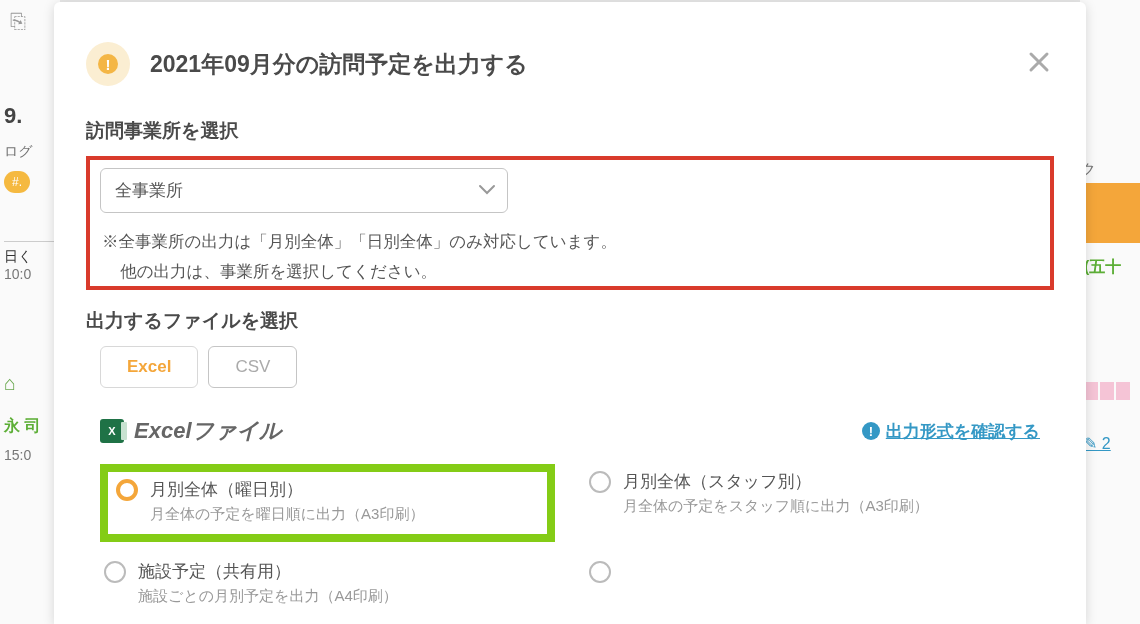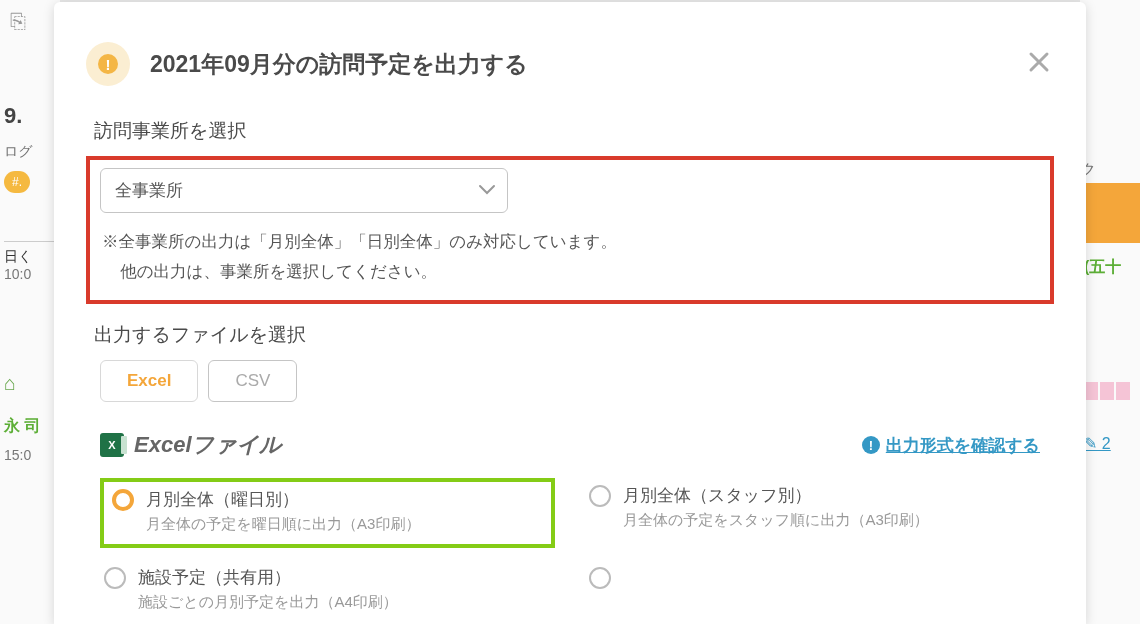--- a/index.html
+++ b/index.html
@@ -87,28 +87,27 @@
     .close-btn {
       margin-left: auto;
       color: #aaa;
       font-size: 28px;
       cursor: pointer;
       padding: 4px;
       line-height: 1;
     }
     .section-label {
       font-size: 19px;
-      font-weight: 400;
+      font-weight: 700;
       color: #4a4a4a;
       margin-bottom: 12px;
-      margin-left: 8px;
     }
     .red-box {
       border: 4px solid #d93a2b;
-      padding: 8px 10px 14px 10px;
+      padding: 8px 10px 0 10px;
       margin-bottom: 18px;
     }
     .select-wrap {
       position: relative;
       width: 408px;
       margin-bottom: 14px;
     }
     .select-input {
       width: 100%;
       border: 1px solid #c5c5c5;
@@ -215,21 +214,21 @@
       gap: 12px 30px;
       margin: 0 14px;
     }
     .option {
       display: flex;
       gap: 12px;
       padding: 6px 4px;
       cursor: pointer;
     }
     .option.highlighted {
-      border: 4px solid #84cc16;
+      border: 8px solid #84cc16;
       padding: 6px 8px 10px 8px;
     }
     .radio-circle {
       flex-shrink: 0;
       width: 22px; height: 22px;
       border-radius: 50%;
       border: 2.5px solid #bbb;
       margin-top: 1px;
       position: relative;
     }

